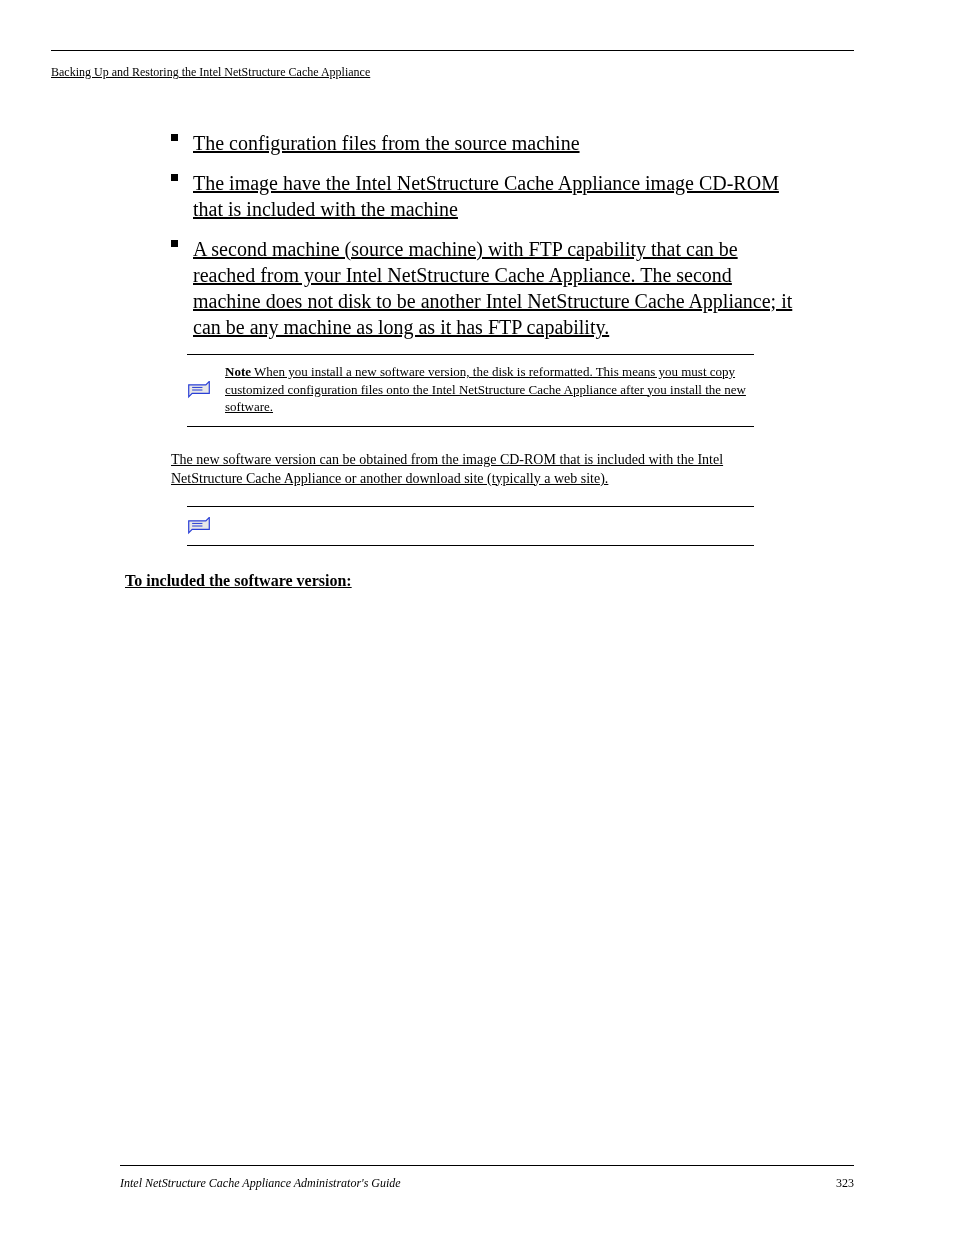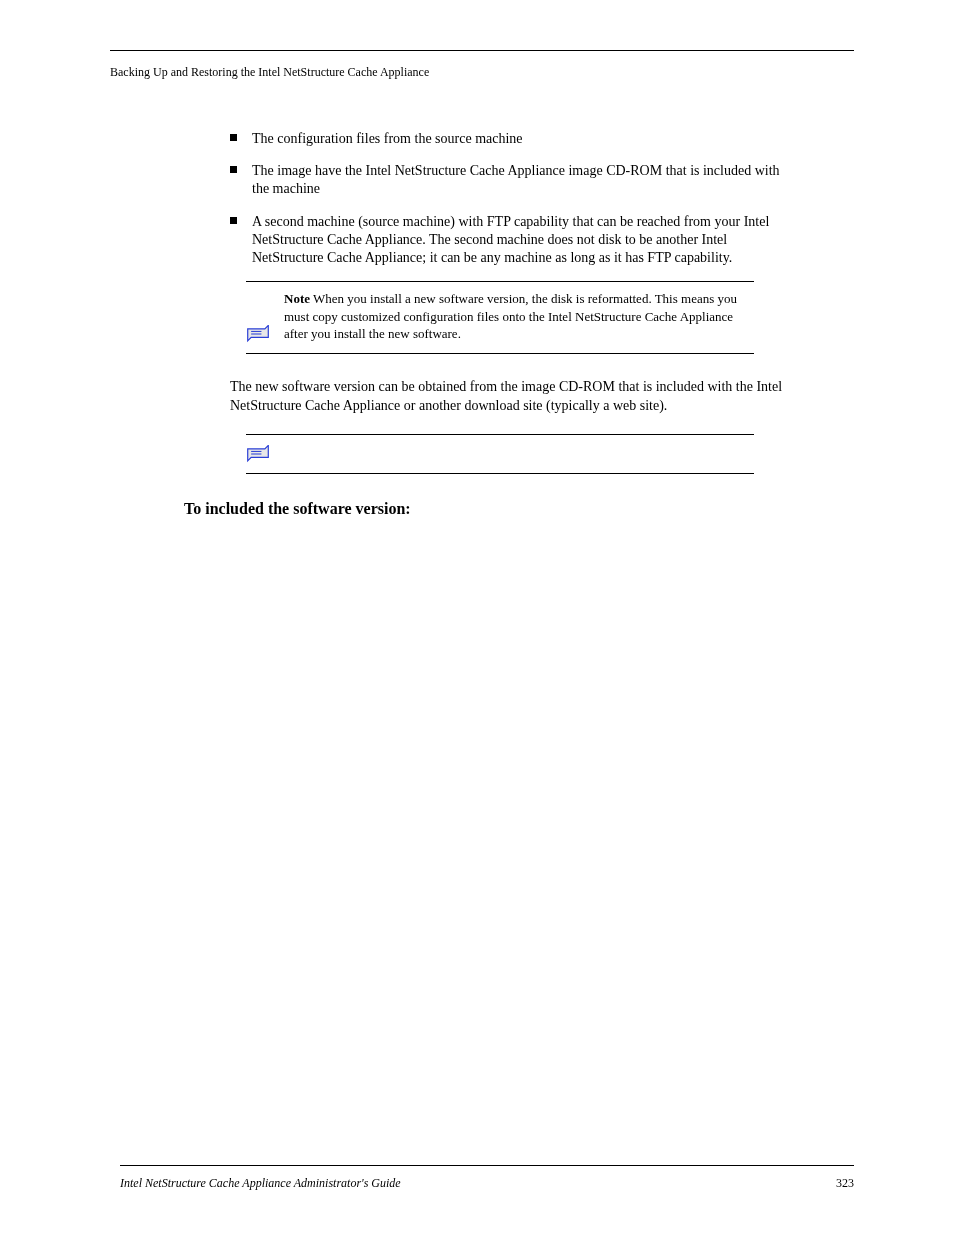--- a/index.html
+++ b/index.html
@@ -5,44 +5,45 @@
   * { margin: 0; padding: 0; box-sizing: border-box; }
   body {
     width: 954px;
     height: 1235px;
     background: #fff;
     font-family: Georgia, 'Times New Roman', serif;
     color: #000;
     position: relative;
   }
   .page {
-    padding: 50px 100px 40px 110px;
+    padding: 50px 100px 40px 51px;
     width: 100%;
     height: 100%;
     position: relative;
+    text-decoration: underline;
   }
   .header-rule {
     border: none;
     border-top: 1.5px solid #000;
     margin-bottom: 14px;
   }
   .header-running {
     font-size: 12px;
     color: #000;
     margin-bottom: 50px;
   }
   .content-block {
     margin-left: 120px;
     margin-right: 60px;
   }
   .bullets { list-style: none; }
   .bullets li {
     position: relative;
     padding-left: 22px;
-    font-size: 14px;
+    font-size: 20px;
     line-height: 1.3;
     margin-bottom: 14px;
   }
   .bullets li::before {
     content: "";
     position: absolute;
     left: 0;
     top: 4px;
     width: 7px;
     height: 7px;
@@ -58,21 +59,21 @@
     margin-right: 40px;
     margin-bottom: 24px;
   }
   .note-rule {
     border: none;
     border-top: 1px solid #000;
     margin: 0;
   }
   .note-body {
     display: flex;
-    align-items: flex-end;
+    align-items: center;
     padding: 8px 0 10px 0;
   }
   .note-icon {
     width: 24px;
     height: 18px;
     flex-shrink: 0;
     margin-right: 14px;
     margin-top: 2px;
   }
   .note-text {

